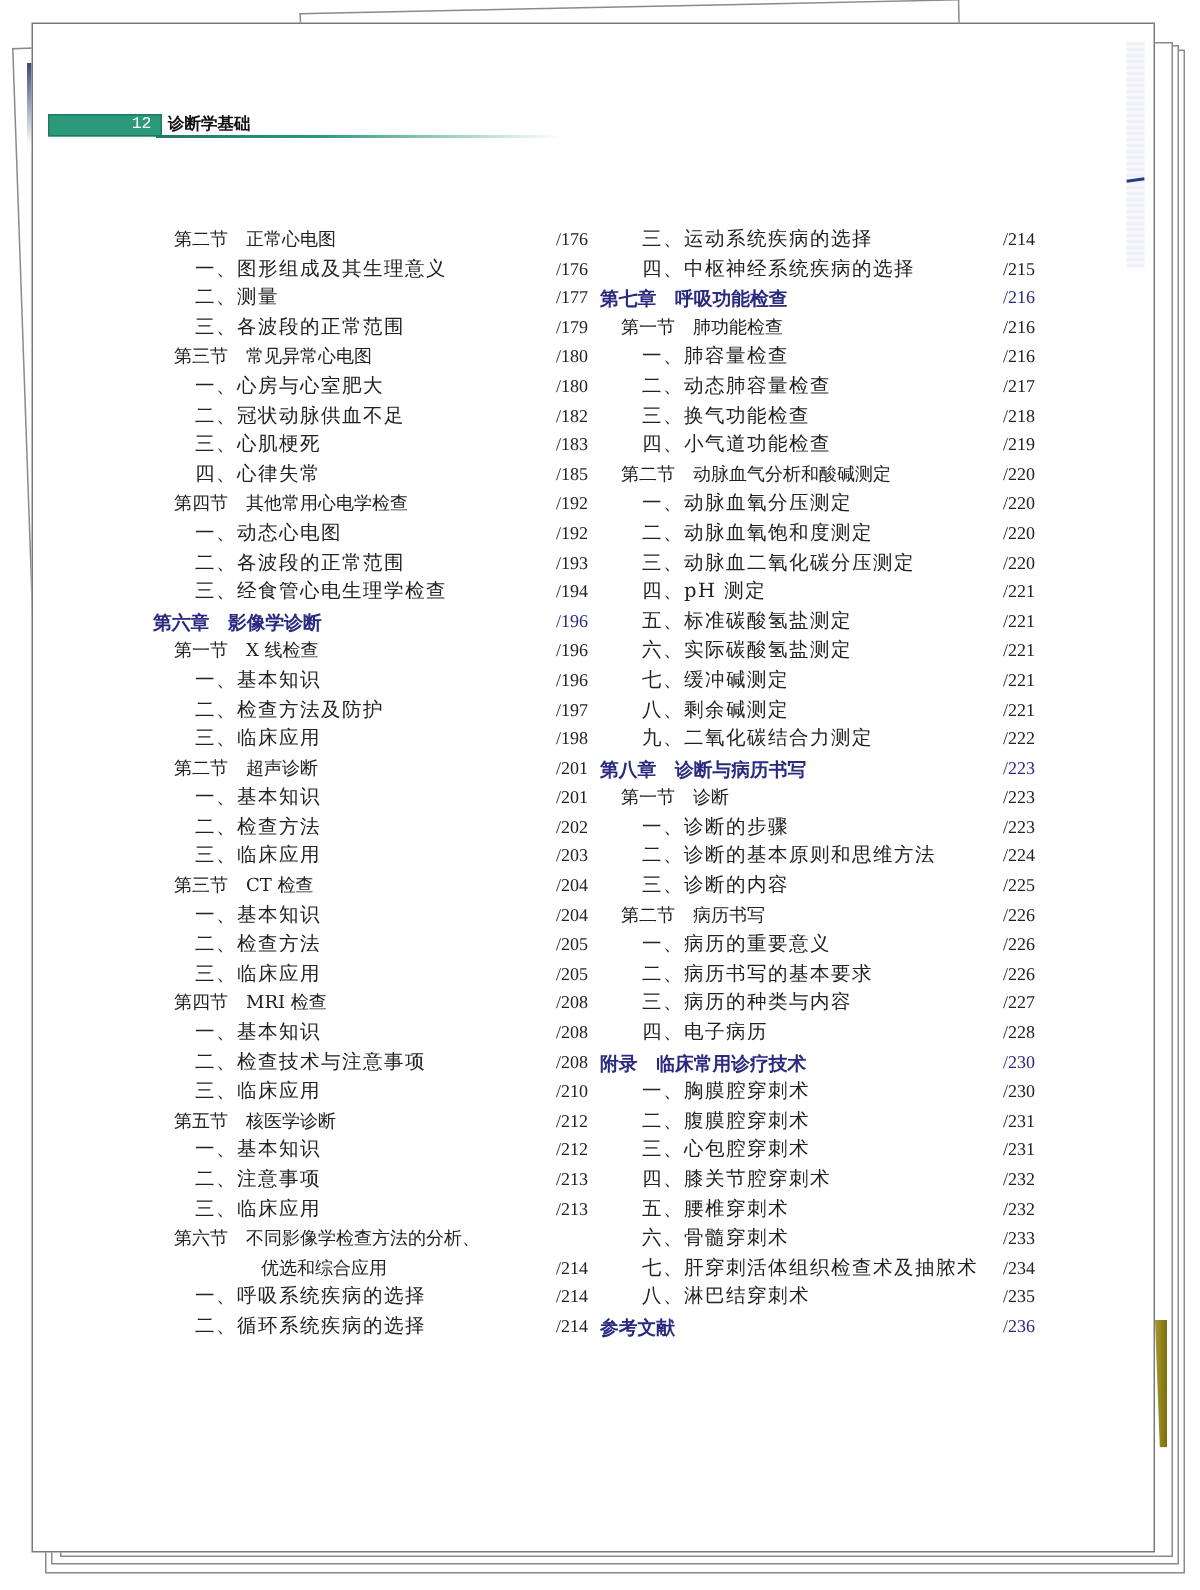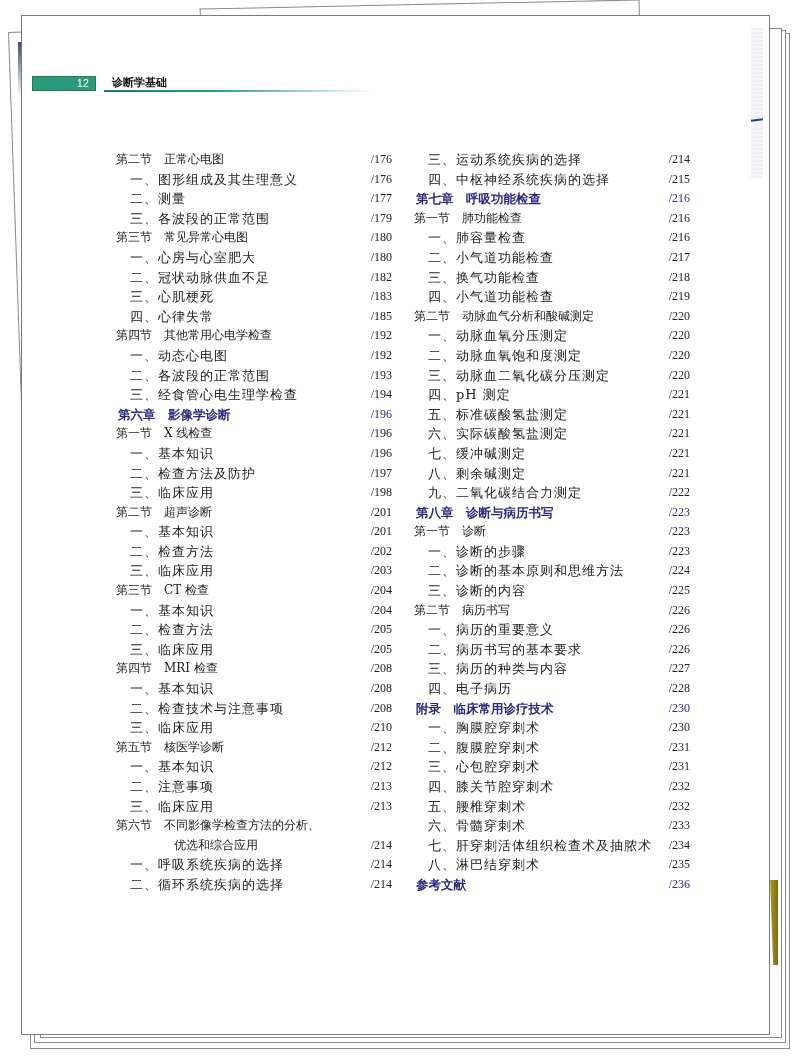--- a/index.html
+++ b/index.html
@@ -13,35 +13,35 @@
   .sheet-back-top { left:200px; top:4px; width:440px; height:40px; transform:rotate(-1.2deg); border-bottom:none; }
   .navy-strip { position:absolute; left:18px; top:42px; width:4px; height:55px; background:linear-gradient(#3a4a7a,#ffffff); }
   .olive-strip { position:absolute; left:770px; top:880px; width:8px; height:85px;
                  background:linear-gradient(90deg,#a89a2a,#7a6e10); clip-path:polygon(0 0,100% 0,100% 100%,40% 100%); }
   .page { position:absolute; left:21px; top:15px; width:749px; height:1020px; background:#fff;
           border:1.5px solid #7a7a7a; box-sizing:border-box; }
   .right-deco { position:absolute; right:6px; top:12px; width:12px; height:150px;
                 background:repeating-linear-gradient(0deg,#eef0f8 0 2px,#f8f8fc 2px 4px); }
   .right-deco-line { position:absolute; right:6px; top:103px; width:12px; height:2px; background:#2a3a8a; transform:rotate(-8deg); }
   .header { position:absolute; left:10px; top:60px; width:690px; height:15px; }
-  .header .num-box { position:absolute; left:0; top:0; width:64px; height:15px; background:#2a9a7a;
+  .header .num-box { position:absolute; left:0; top:0; width:76px; height:15px; background:#2a9a7a;
                      border:1px solid #1f7a60; box-sizing:border-box; color:#fff;
-                     font-family:Liberation Sans, sans-serif; font-size:11px; text-align:right;
+                     font-family:Liberation Mono, monospace; font-size:11px; text-align:right;
                      padding-right:6px; line-height:13px; }
   .header .title { position:absolute; left:80px; top:0; font-family:"DejaVu Sans","Liberation Sans",sans-serif;
                    font-size:11px; color:#111; line-height:14px;font-weight:bold; }
   .header .rule { position:absolute; left:72px; top:14px; width:270px; height:1.5px;
                   background:linear-gradient(90deg,#1f7a60 0%,#2a9a7a 40%,rgba(42,154,122,0) 100%); }
   .toc-col { position:absolute; top:91px; width:290px;margin-top:43px; }
   .toc-left { left:80px; }
   .toc-right { left:378px; }
   .row { position:relative; height:19.6px; font-size:12px; color:#222; line-height:19.6px; white-space:nowrap; }
   .row .label { position:absolute; top:0; }
   .row .page-num { position:absolute; right:0; top:0; font-family:"Liberation Serif","DejaVu Serif",serif; font-size:12px; color:#222; }
-  .row.chapter .label { left:16px; font-family:"DejaVu Sans","Liberation Sans",sans-serif; font-weight:bold; color:#2a2a80; font-size:12.5px; }
+  .row.chapter .label { left:0; font-family:"DejaVu Sans","Liberation Sans",sans-serif; font-weight:bold; color:#2a2a80; font-size:12.5px; }
   .row.chapter .page-num { color:#2a2a80; }
   .row.section .label { left:14px; }
   .row.item .label { left:28px; font-size:13px; letter-spacing:1px; }
   .row.cont .label { left:72px; }
   .row.section-multi .label { left:14px; }
 </style>
 </head>
 <body>
 
 <div class="sheet sheet-back-3"></div>
@@ -231,21 +231,21 @@
       </div>
       <div class="row section">
         <span class="label">第一节　肺功能检查</span>
         <span class="page-num">/216</span>
       </div>
       <div class="row item">
         <span class="label">一、肺容量检查</span>
         <span class="page-num">/216</span>
       </div>
       <div class="row item">
-        <span class="label">二、小气道功能检查</span>
+        <span class="label">二、动态肺容量检查</span>
         <span class="page-num">/217</span>
       </div>
       <div class="row item">
         <span class="label">三、换气功能检查</span>
         <span class="page-num">/218</span>
       </div>
       <div class="row item">
         <span class="label">四、小气道功能检查</span>
         <span class="page-num">/219</span>
       </div>

